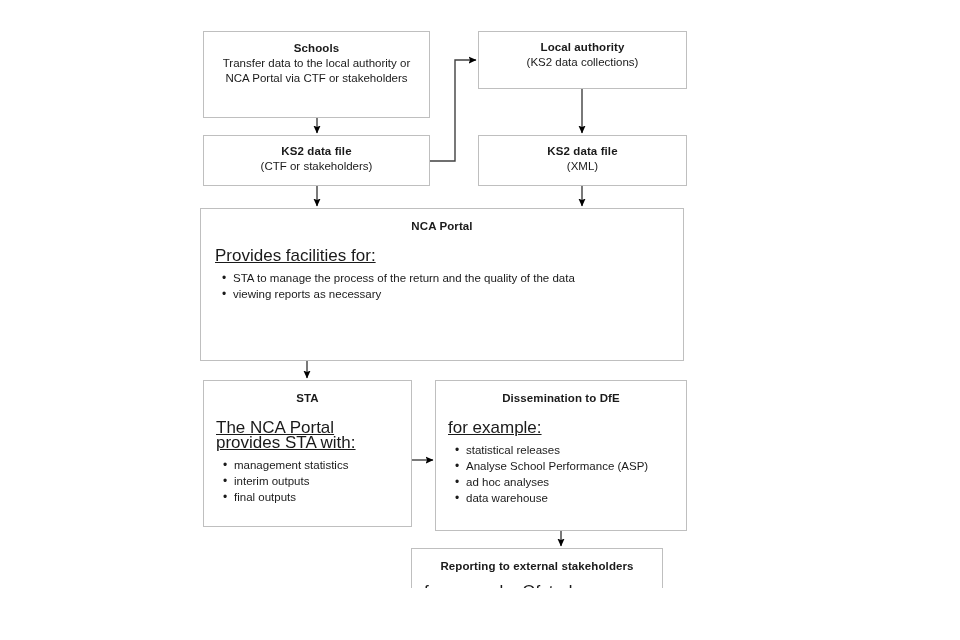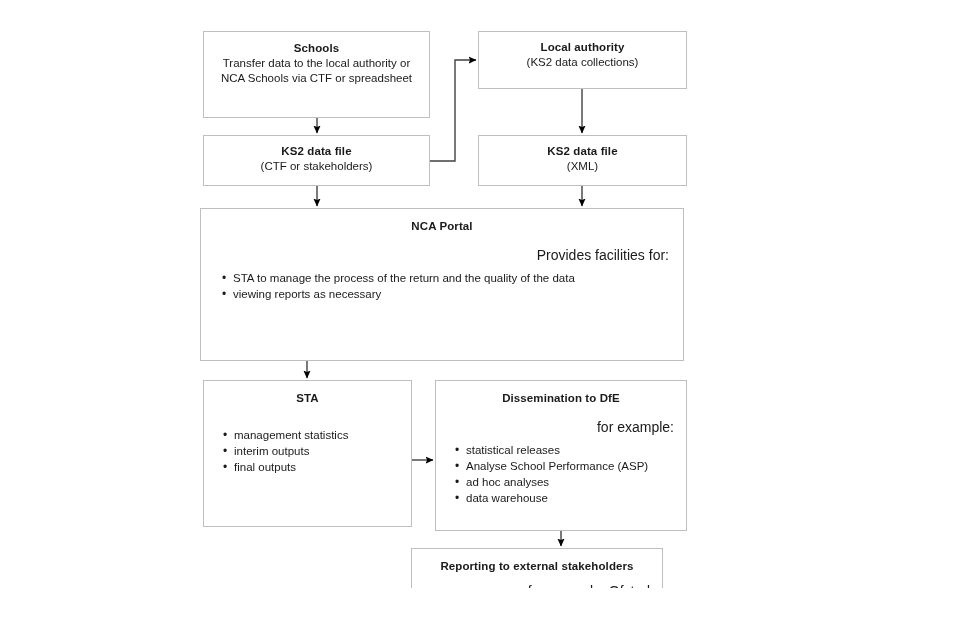--- a/index.html
+++ b/index.html
@@ -30,23 +30,24 @@
     text-align: center;
     line-height: 15px;
     letter-spacing: 0.1px;
   }
   .node-sub {
     font-size: 11.5px;
     text-align: center;
     line-height: 15px;
   }
   .node-lead {
-    font-size: 14px;
-    text-align: right;
+    font-size: 17px;
+    text-align: left;
     line-height: 15px;
+    text-decoration: underline;
   }
   ul.node-list {
     margin: 7px 0 0 0;
     padding: 0 0 0 18px;
     list-style: none;
   }
   ul.node-list li {
     font-size: 11.5px;
     line-height: 16px;
     position: relative;
@@ -112,21 +113,21 @@
 
     <line x1="412" y1="460" x2="433" y2="460" stroke="#404040" stroke-width="1.4" marker-end="url(#ah)"></line>
 
     <line x1="561" y1="531" x2="561" y2="546" stroke="#404040" stroke-width="1.4" marker-end="url(#ah)"></line>
   </svg>
 
   <div class="node" id="n-schools">
     <div class="pad-center">
       <div class="node-title">Schools</div>
       <div class="node-sub">Transfer data to the local authority or</div>
-      <div class="node-sub">NCA Schools via CTF or spreadsheet</div>
+      <div class="node-sub">NCA Portal via CTF or stakeholders</div>
     </div>
   </div>
 
   <div class="node" id="n-la">
     <div class="pad-tight">
       <div class="node-title">Local authority</div>
       <div class="node-sub">(KS2 data collections)</div>
     </div>
   </div>
 
@@ -153,20 +154,21 @@
         <li>STA to manage the process of the return and the quality of the data</li>
         <li>viewing reports as necessary</li>
       </ul>
     </div>
   </div>
 
   <div class="node" id="n-sta">
     <div class="pad-body-sm">
       <div class="node-title">STA</div>
       <div class="spacer-14"></div>
+      <div class="node-lead">The NCA Portal provides STA with:</div>
       <ul class="node-list">
         <li>management statistics</li>
         <li>interim outputs</li>
         <li>final outputs</li>
       </ul>
     </div>
   </div>
 
   <div class="node" id="n-diss">
     <div class="pad-body-sm">

